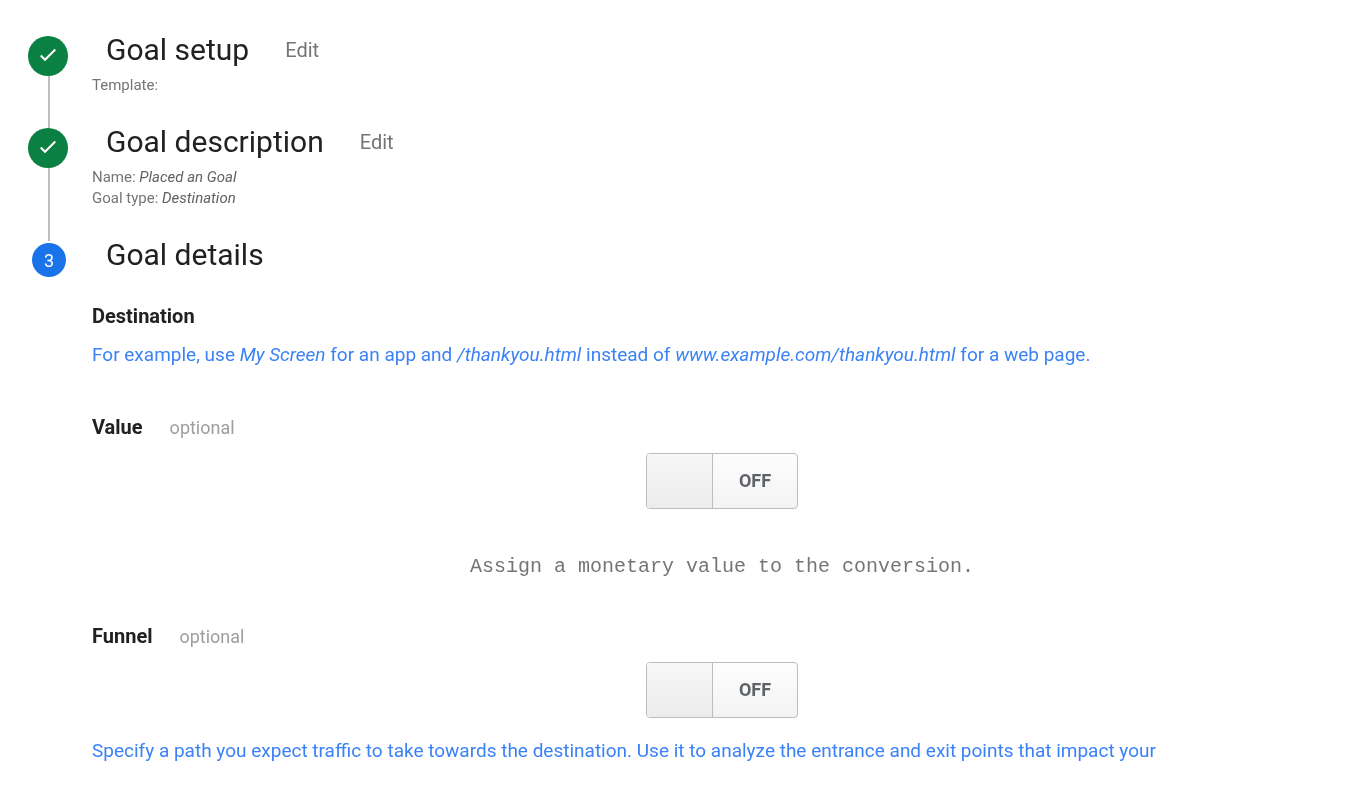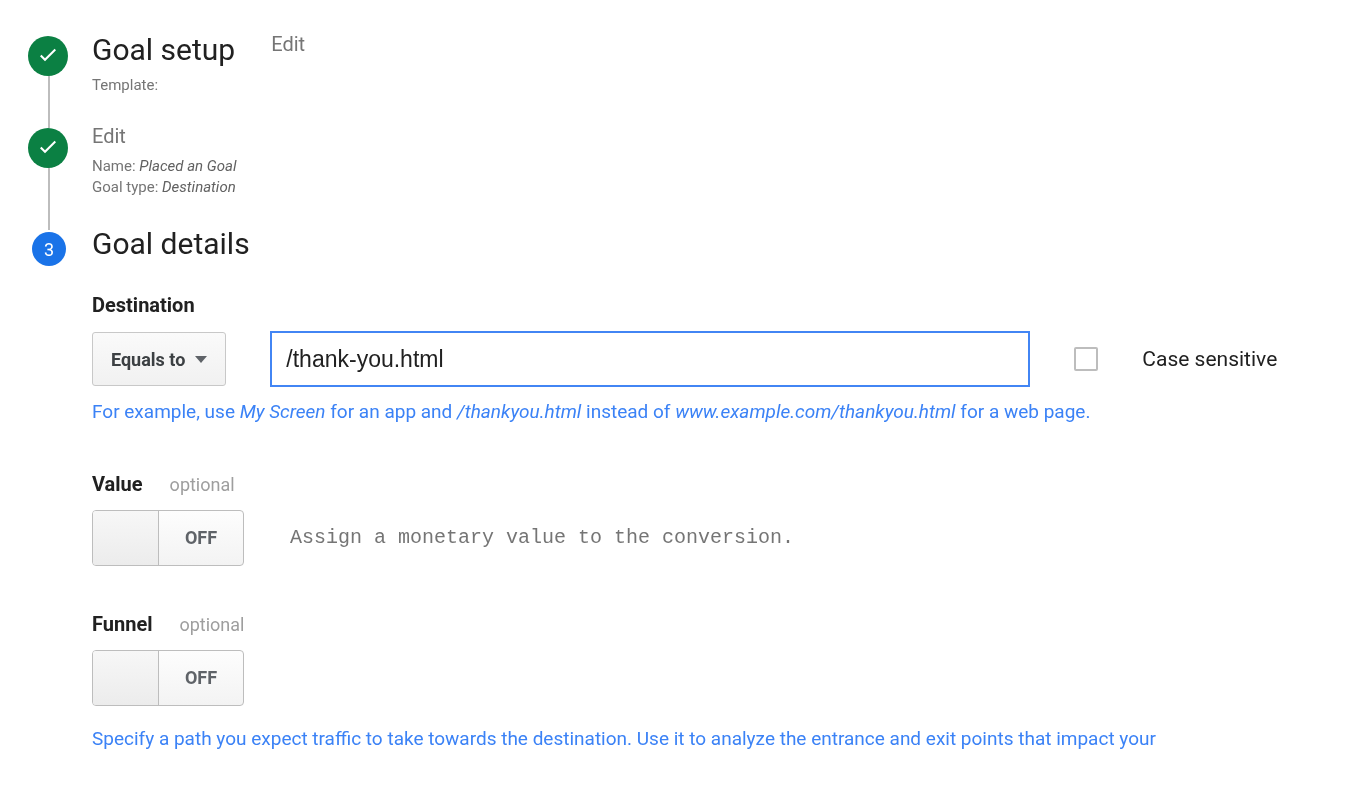--- a/index.html
+++ b/index.html
@@ -31,23 +31,24 @@
     display: flex;
     align-items: center;
     justify-content: center;
   }
   .badge-done { background: #0b8043; }
   .badge-current { background: #1a73e8; color: #fff; font-size: 18px; font-weight: 400; width:34px; height:34px; left:4px; top:6px;}
   .badge-done svg { width: 24px; height: 24px; fill: #fff; }
 
   .step-header {
     display: flex;
-    align-items: flex-start;
+    align-items: center;
     gap: 36px;
     margin-bottom: 8px;
+    margin-left: 14px;
   }
   .step-title {
     font-size: 30px;
     font-weight: 400;
     color: #212121;
   }
   .step-edit {
     font-size: 20px;
     color: #757575;
     cursor: pointer;
@@ -121,20 +122,21 @@
     margin-top: 12px;
     line-height: 1.4;
   }
   .help-text .italic { font-style: italic; }
 
   .toggle-row {
     display: flex;
     align-items: center;
     gap: 46px;
     margin-bottom: 12px;
+    flex-direction: column;
   }
   .toggle {
     width: 152px;
     height: 56px;
     border: 1px solid #bdbdbd;
     border-radius: 4px;
     display: flex;
     background: linear-gradient(#fdfdfd,#f3f3f3);
     cursor: pointer;
     overflow: hidden;
@@ -184,48 +186,40 @@
   <div class="step">
     <div class="step-connector"></div>
     <div class="step-badge badge-done">
       <span>
         <svg viewBox="0 0 24 24">
             <path d="M9 16.2l-3.5-3.5L4 14.2l5 5 11-11-1.4-1.4z"></path>
           </svg>
       </span>
     </div>
     <div class="step-header">
+      <div class="step-title">Goal description</div>
       <div class="step-edit">Edit</div>
     </div>
     <div class="step-summary">
       <span>Name:</span>
       <span class="italic">Placed an Goal</span><br>
       <span>Goal type:</span>
       <span class="italic">Destination</span>
     </div>
   </div>
 
   <div class="step" style="padding-bottom:0;">
     <div class="step-badge badge-current">3</div>
     <div class="step-header" style="margin-bottom:20px;">
       <div class="step-title">Goal details</div>
     </div>
 
     <div class="details-body">
 
       <div class="section-label">Destination</div>
-      <div class="dest-row">
-        <div class="dropdown">
-          <span>Equals to</span>
-          <span class="caret"></span>
-        </div>
-        <input class="dest-input" type="text" value="/thank-you.html" style="">
-        <div class="checkbox"></div>
-        <div class="cs-label">Case sensitive</div>
-      </div>
       <div class="help-text">
         <span>For example, use </span><span class="italic">My Screen</span><span> for an app and </span><span class="italic">/thankyou.html</span><span> instead of </span><span class="italic">www.example.com/thankyou.html</span><span> for a web page.</span>
       </div>
 
       <div class="section-block">
         <div class="section-label">
           <span>Value</span>
           <span class="optional">optional</span>
         </div>
         <div class="toggle-row">

